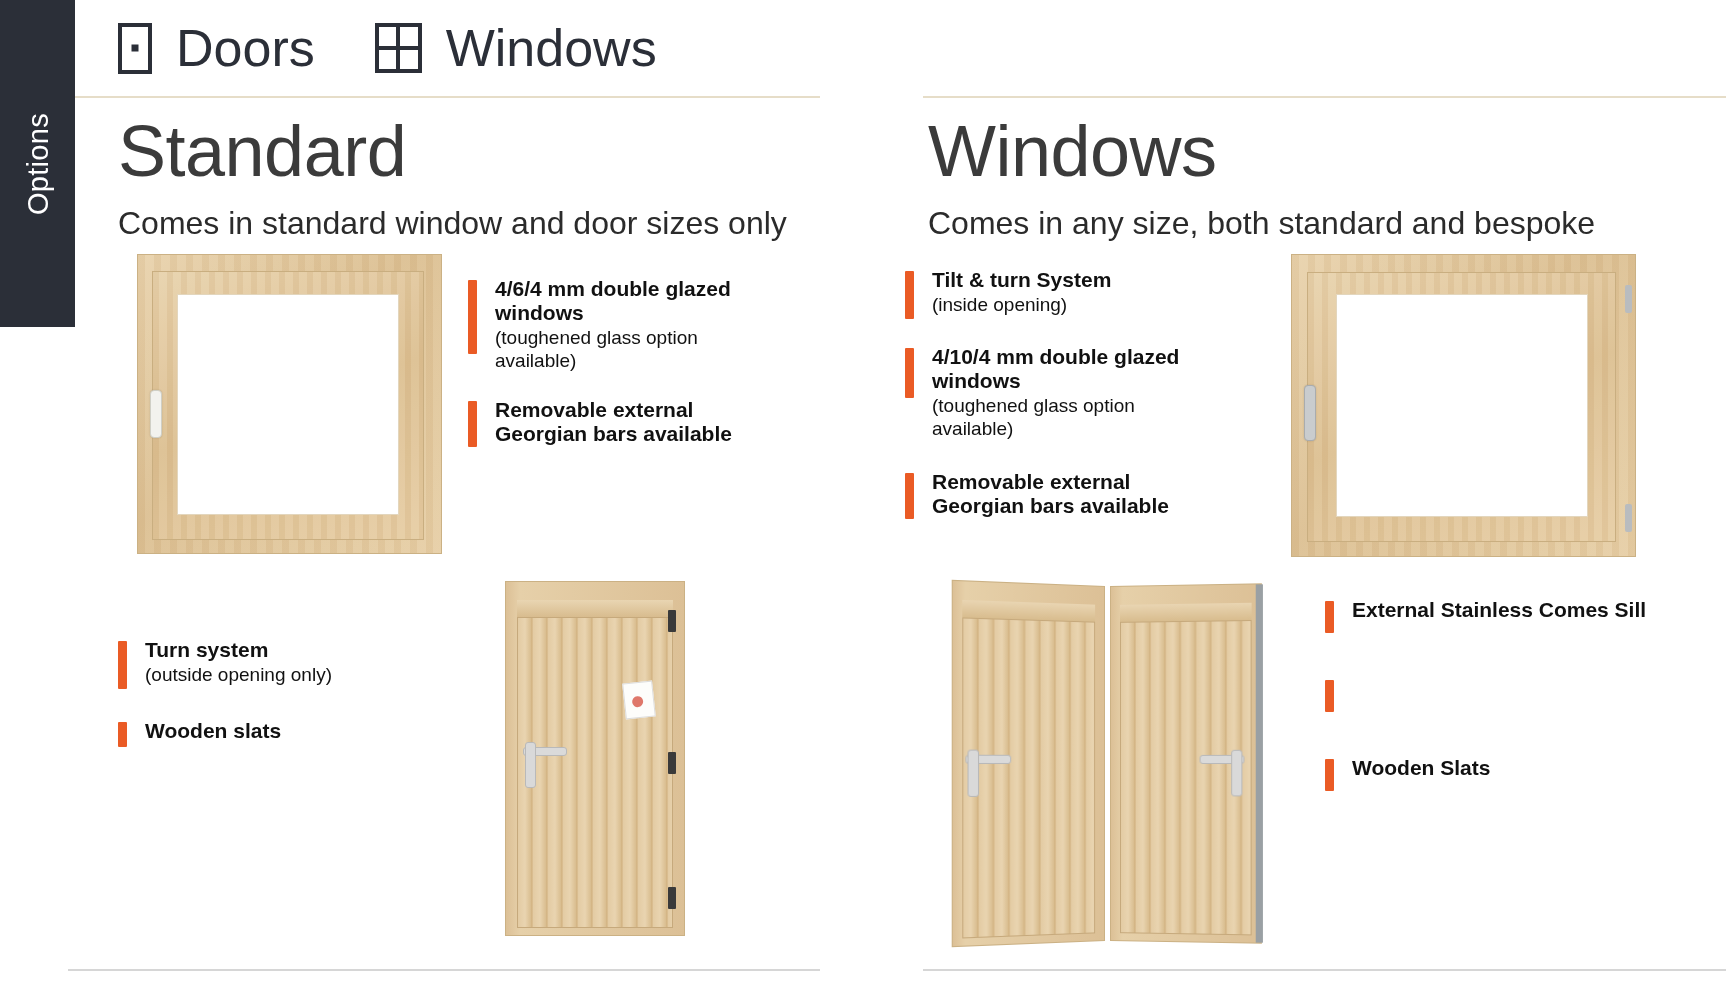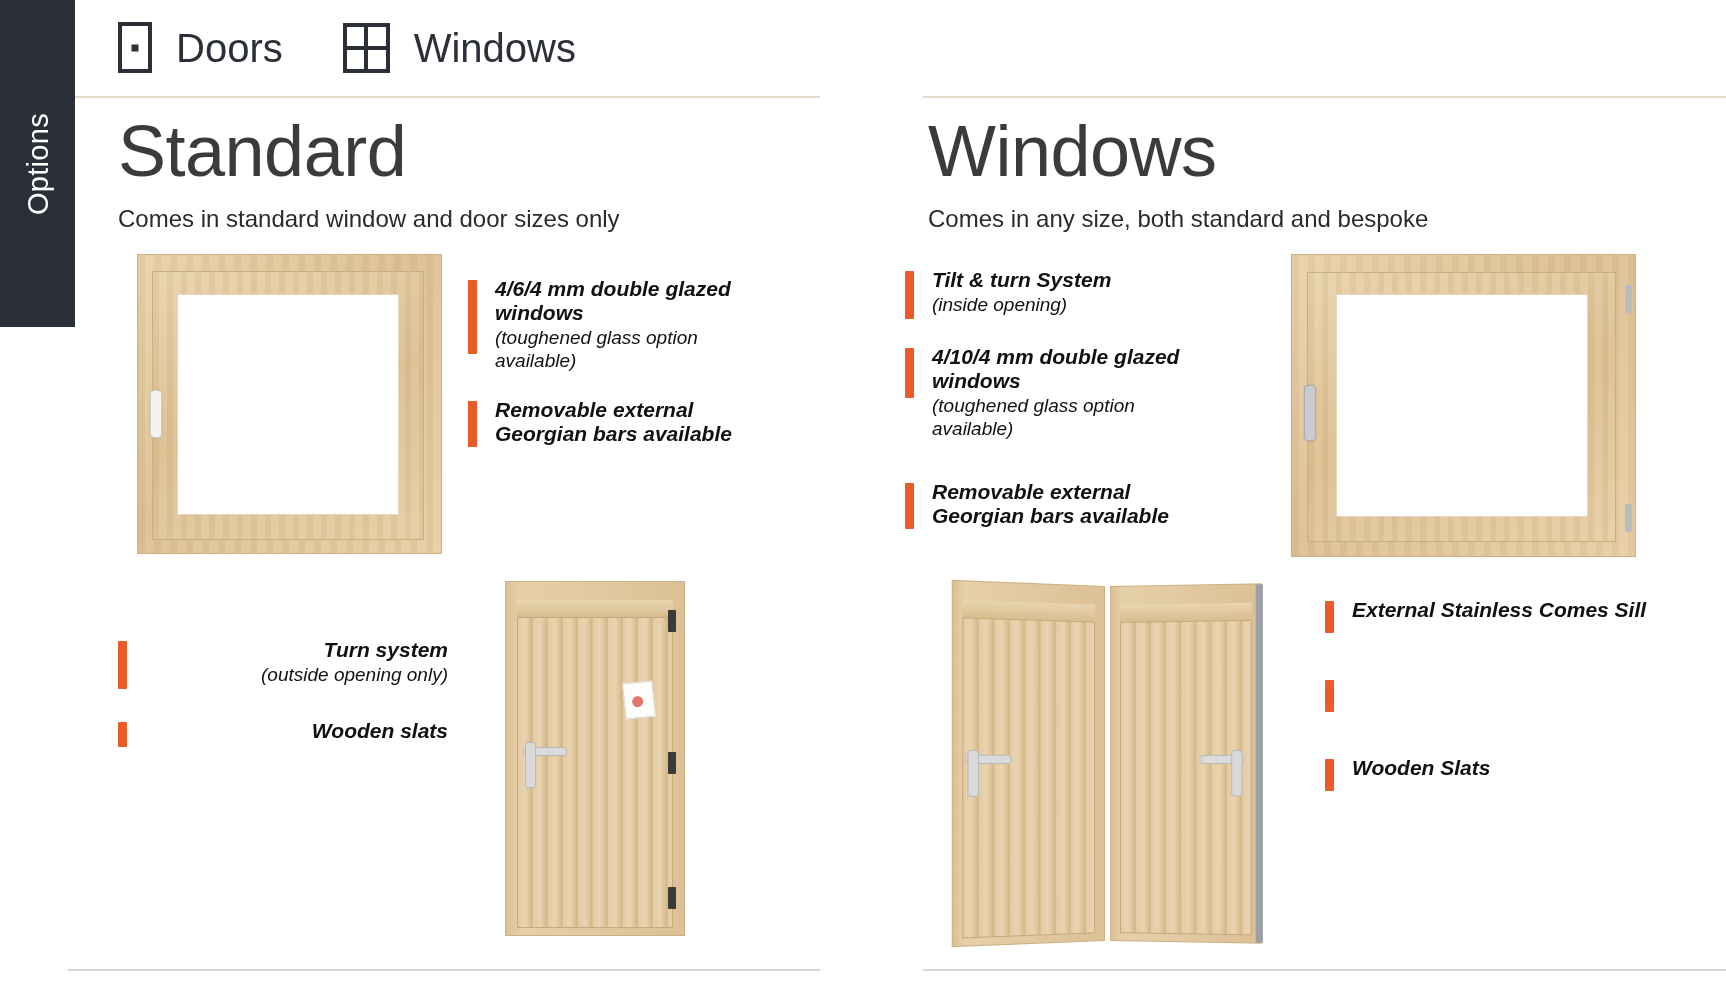--- a/index.html
+++ b/index.html
@@ -25,45 +25,45 @@
     color:#ffffff;
     font-size:29px;
     font-weight:400;
     letter-spacing:.3px;
     white-space:nowrap;
   }
 
   
   .topnav{position:absolute;left:118px;top:22px;display:flex;align-items:center;gap:0;}
   .nav-item{display:flex;align-items:center;gap:24px;margin-right:60px;}
-  .nav-label{font-size:40px;font-weight:400;color:#2b2f38;line-height:1;}
+  .nav-label{font-size:52px;font-weight:400;color:#2b2f38;line-height:1;}
   .icon-door{width:34px;height:51px;border:4px solid #2b2f38;box-sizing:border-box;position:relative;}
   .icon-door::after{content:"";position:absolute;left:50%;top:50%;transform:translate(-50%,-50%);
      width:7px;height:7px;background:#2b2f38;}
   .icon-window{width:47px;height:50px;border:4px solid #2b2f38;box-sizing:border-box;position:relative;}
   .icon-window::before{content:"";position:absolute;left:50%;top:0;transform:translateX(-50%);
      width:4px;height:100%;background:#2b2f38;}
   .icon-window::after{content:"";position:absolute;top:50%;left:0;transform:translateY(-50%);
      height:4px;width:100%;background:#2b2f38;}
 
   
   .rule{position:absolute;height:2px;background:#e6ddc8;}
   .rule-top-left{left:75px;top:96px;width:745px;}
   .rule-top-right{left:923px;top:96px;width:803px;}
   .rule-bot{position:absolute;height:2px;background:#d6d6d6;}
   .rule-bot-left{left:68px;top:969px;width:752px;}
   .rule-bot-right{left:923px;top:969px;width:803px;}
 
   
   .col-head{position:absolute;}
   .col-title{font-size:72px;font-weight:300;color:#3b3b3b;line-height:1;letter-spacing:-.5px;}
-  .col-sub{font-size:24px;font-weight:400;color:#2b2b2b;margin-top:18px;}
-
-  
-  .feat{position:relative;display:flex;align-items:flex-start;gap:18px;margin-bottom:18px;font-style:italic;}
+  .col-sub{font-size:32px;font-weight:400;color:#2b2b2b;margin-top:18px;}
+
+  
+  .feat{position:relative;display:flex;align-items:flex-start;gap:18px;margin-bottom:18px;}
   .bar{flex:0 0 auto;width:9px;background:#ea5b25;border-radius:1px;margin-top:3px;}
   .feat-txt{flex:1 1 auto;}
   .feat-title{font-size:21px;font-weight:700;color:#111;line-height:1.14;}
   .feat-note{font-size:19px;font-weight:400;color:#111;line-height:1.2;margin-top:2px;}
 
   .list{position:absolute;}
 
   
   .photo{position:absolute;}
   .win-outer{
@@ -174,21 +174,21 @@
       <div class="door-head"></div>
       <div class="door-handle" style="left:17px;top:165px;"></div>
       <div class="door-plate" style="left:19px;top:160px;"></div>
       <div class="door-hinge" style="right:8px;top:28px;"></div>
       <div class="door-hinge" style="right:8px;top:170px;"></div>
       <div class="door-hinge" style="right:8px;top:305px;"></div>
       <div class="door-sticker" style="left:118px;top:100px;"></div>
     </div>
   </div>
 
-  <div class="list" style="left:118px;top:638px;width:330px;text-align:right;">
+  <div class="list" style="left:118px;top:638px;width:330px;">
     <div class="feat" style="margin-bottom:30px;">
       <div class="bar" style="height:48px;"></div>
       <div class="feat-txt">
         <div class="feat-title">Turn system</div>
         <div class="feat-note">(outside opening only)</div>
       </div>
     </div>
     <div class="feat">
       <div class="bar" style="height:25px;"></div>
       <div class="feat-txt">
@@ -203,21 +203,21 @@
   </div>
 
   <div class="list" style="left:905px;top:268px;width:300px;">
     <div class="feat" style="margin-bottom:26px;">
       <div class="bar" style="height:48px;"></div>
       <div class="feat-txt">
         <div class="feat-title">Tilt &amp; turn System</div>
         <div class="feat-note">(inside opening)</div>
       </div>
     </div>
-    <div class="feat" style="margin-bottom:40px;">
+    <div class="feat" style="margin-bottom:30px;">
       <div class="bar" style="height:50px;"></div>
       <div class="feat-txt">
         <div class="feat-title">4/10/4 mm double glazed windows</div>
         <div class="feat-note">(toughened glass option available)</div>
       </div>
     </div>
     <div class="feat">
       <div class="bar" style="height:46px;"></div>
       <div class="feat-txt">
         <div class="feat-title">Removable external Georgian bars available</div>

